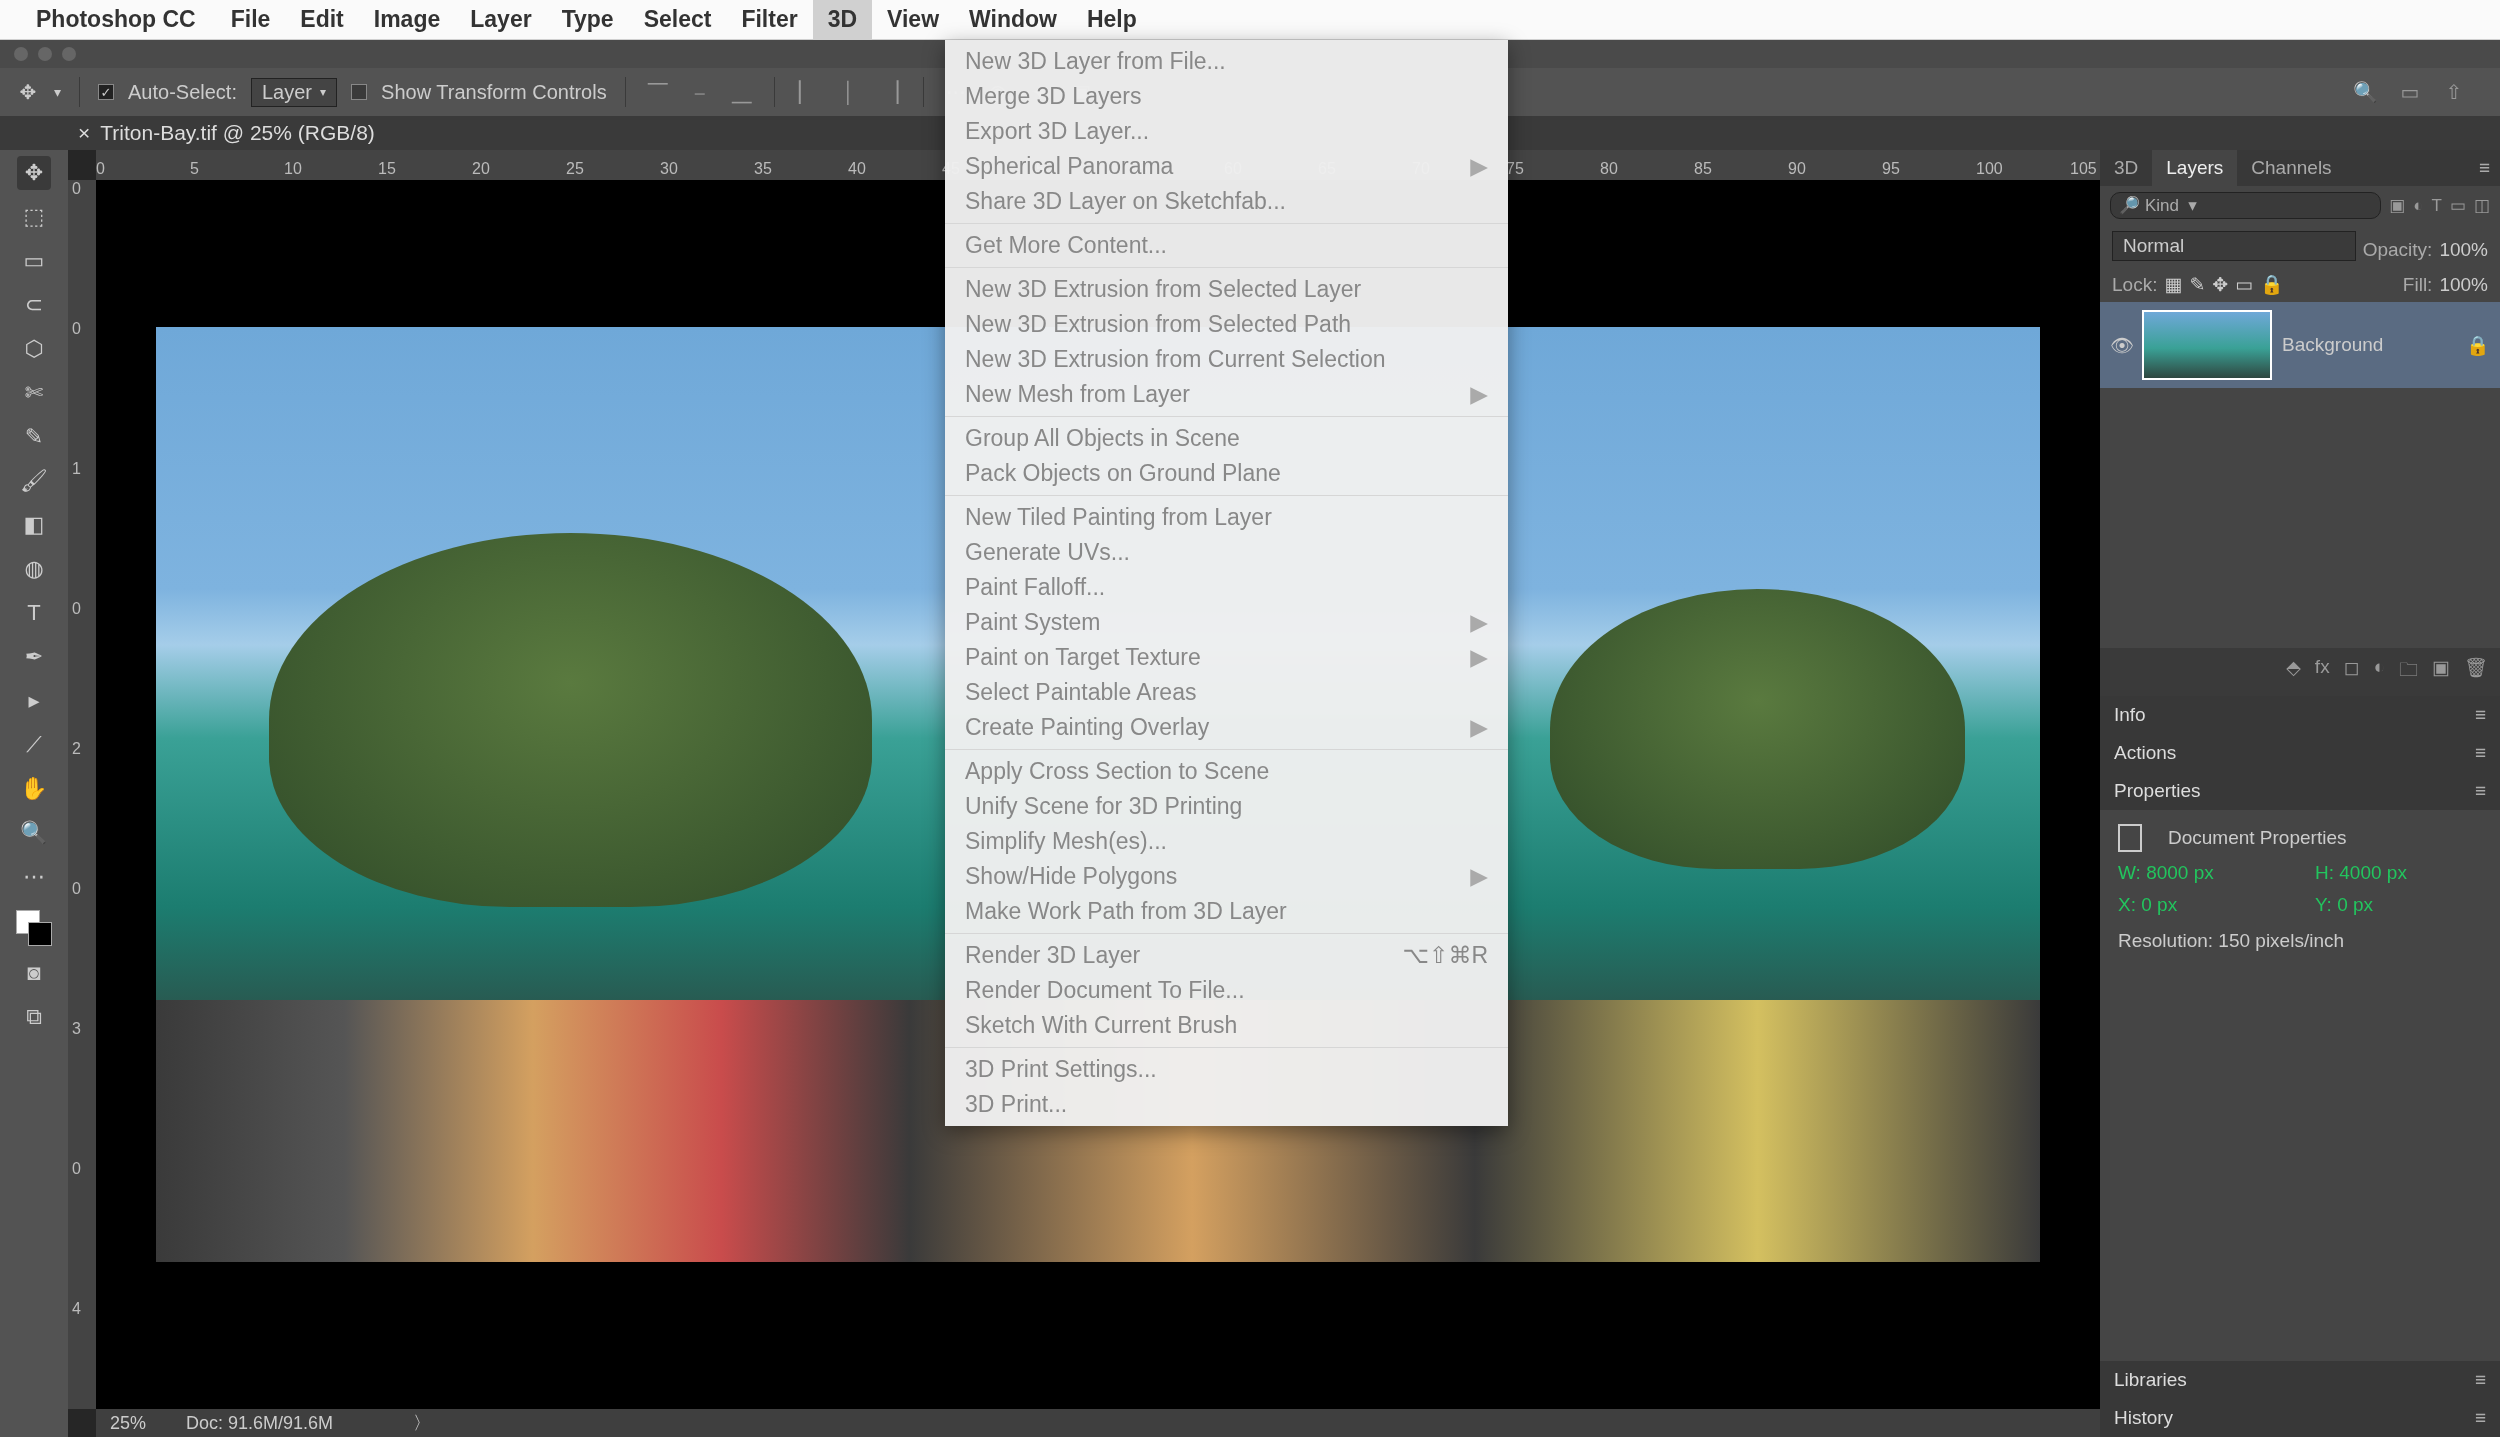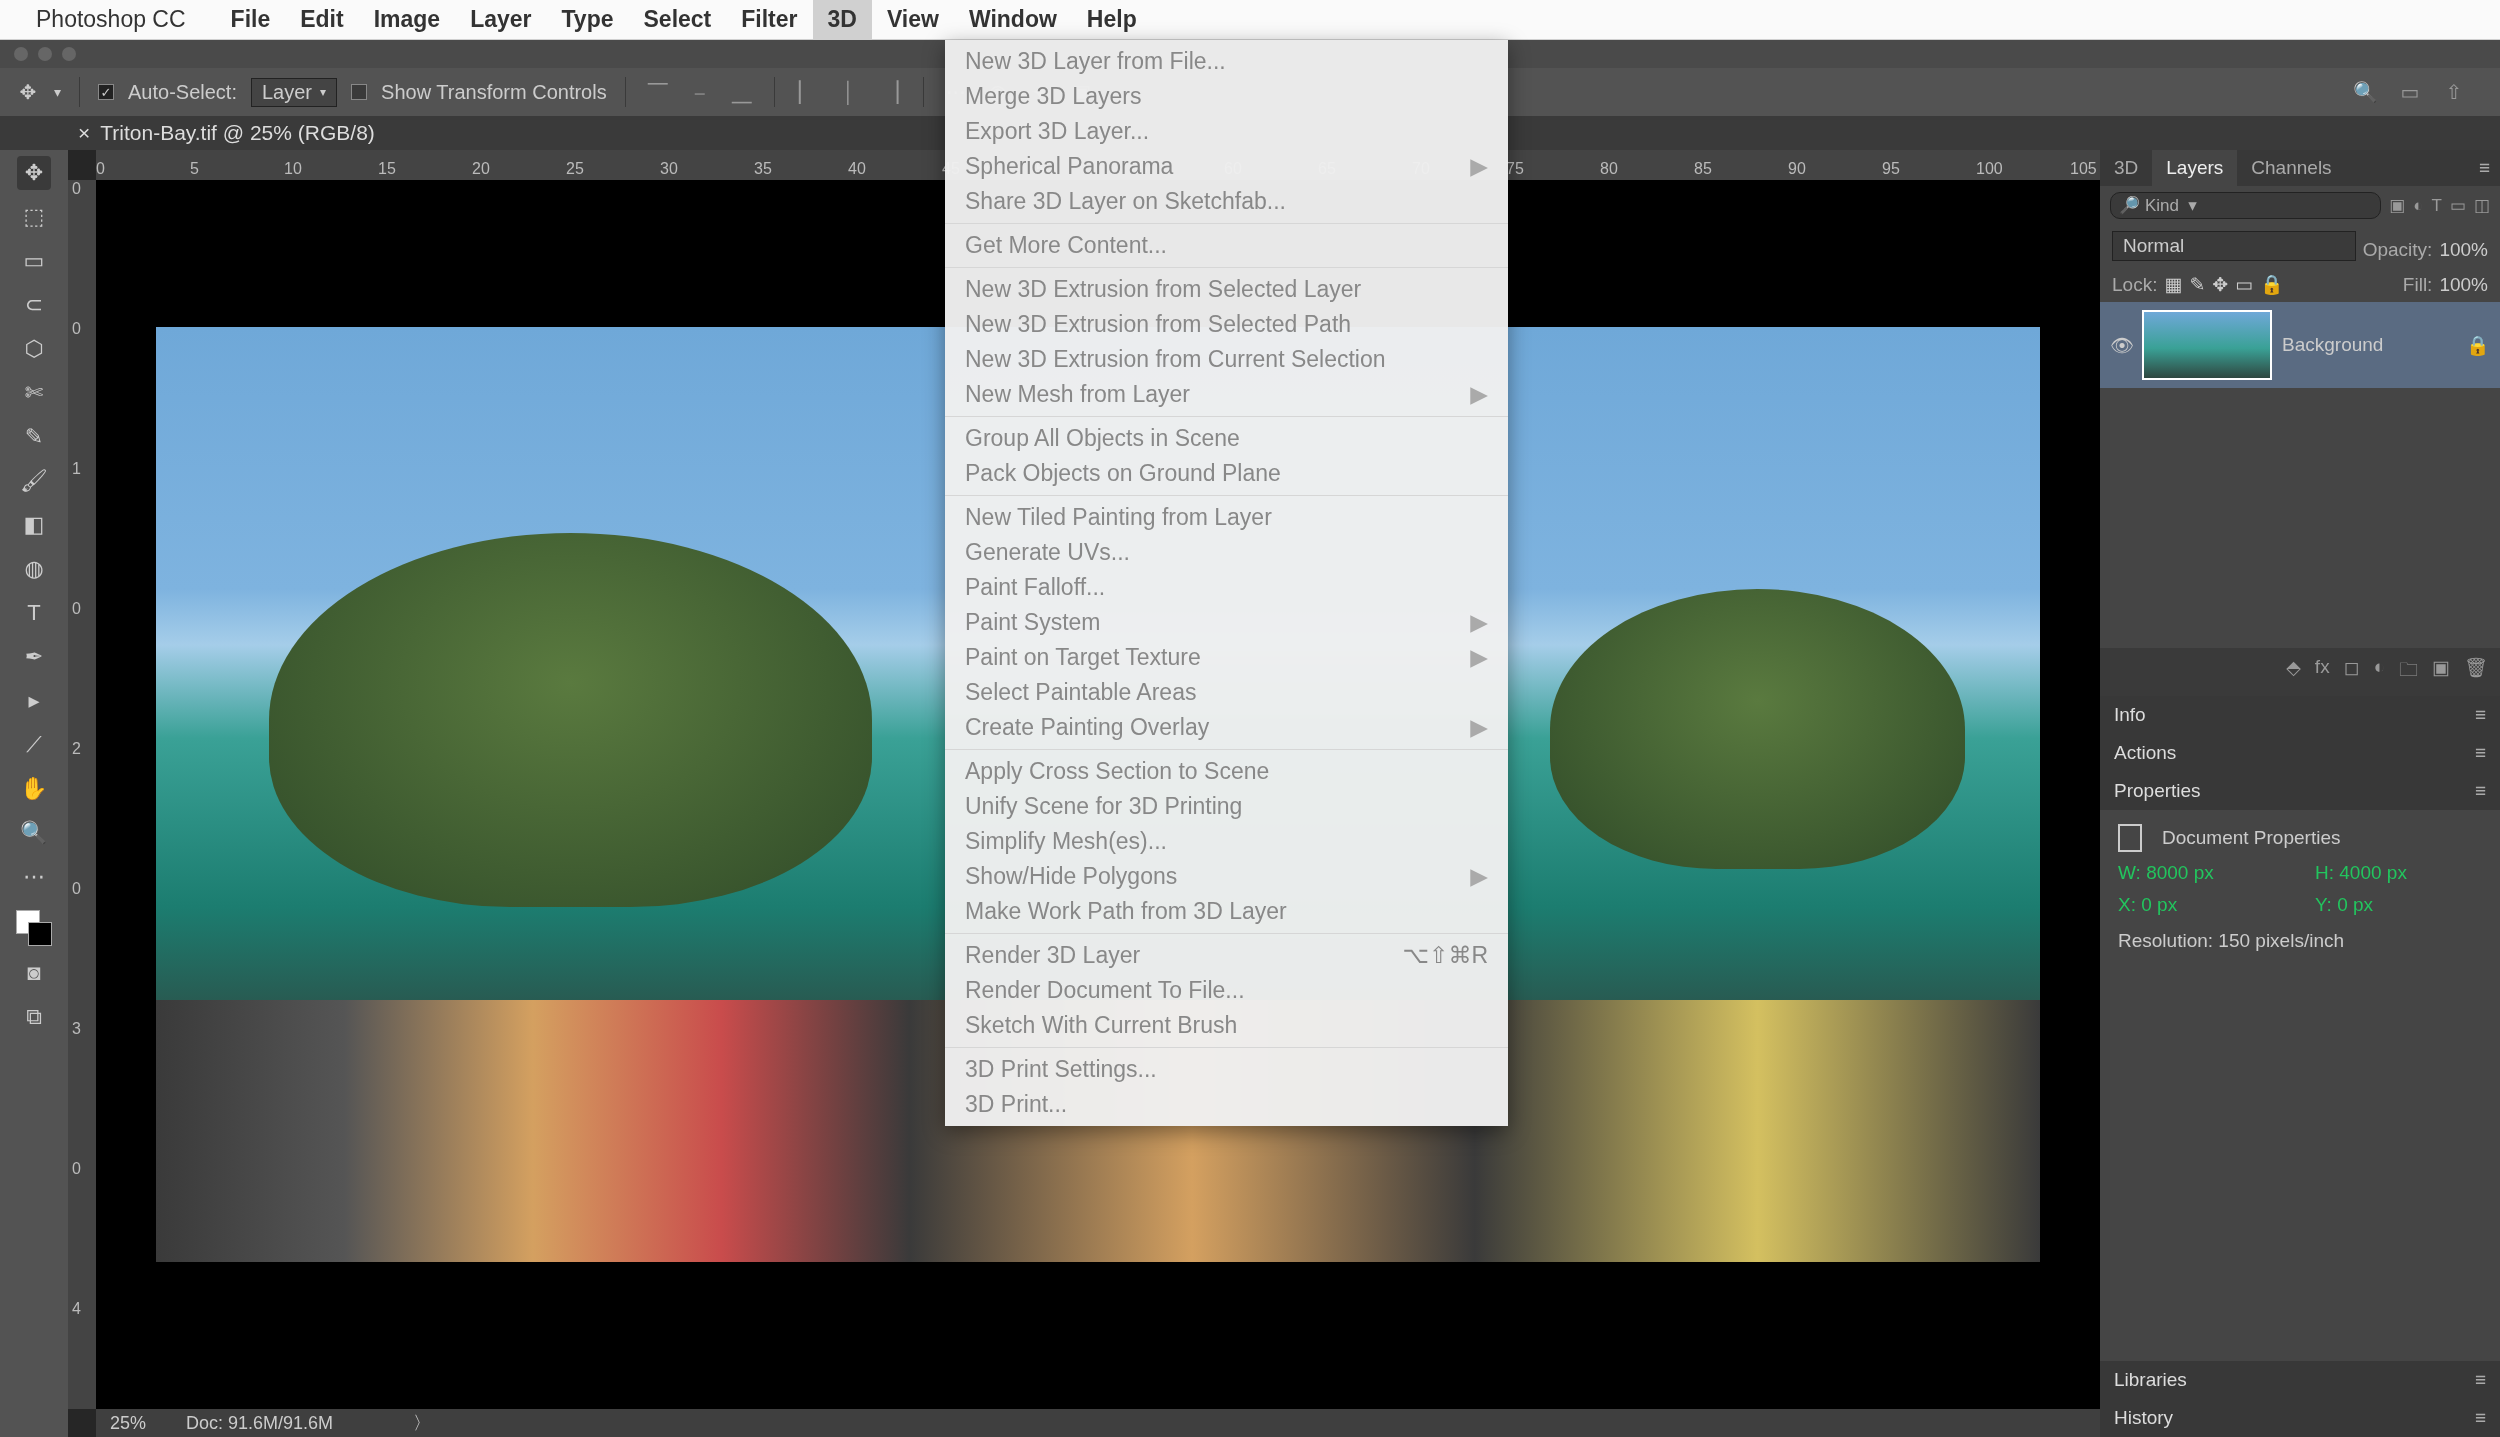--- a/index.html
+++ b/index.html
@@ -1,21 +1,21 @@
 <!DOCTYPE html>
 <html><head>
 <meta charset="utf-8">
 <style>
 * { margin:0; padding:0; box-sizing:border-box; font-family:-apple-system,BlinkMacSystemFont,"Segoe UI",sans-serif; }
 body { background:#323232; width:2500px; height:1437px; overflow:hidden; position:relative; }
 
 
 .menubar { background:#fafafa; height:40px; display:flex; align-items:center; padding:0 18px; font-size:23px; color:#333; border-bottom:1px solid #d0d0d0;}
 .menubar .apple { font-size:28px; margin-right:18px;}
-.menubar .appname { font-weight:400; margin-right:30px;}
+.menubar .appname { font-weight:700; margin-right:20px;}
 .menubar .mitem { padding:0 15px; height:40px; display:flex; align-items:center; cursor:default;font-weight:bold;}
 .menubar .mitem.active { background:#d0d0d0;}
 
 
 .winbar { height:28px; background:#4a4a4a; display:flex; align-items:center; padding:0 14px; gap:10px;}
 .dot { width:14px; height:14px; border-radius:50%; background:#666;}
 
 
 .optbar { height:48px; background:#535353; display:flex; align-items:center; padding:0 16px; gap:14px; color:#ccc; font-size:20px;}
 .optbar .movei { width:24px; height:24px; display:flex; align-items:center; justify-content:center;}
@@ -69,21 +69,21 @@
 .kindrow .search { flex:1; background:#3a3a3a; border:1px solid #222; border-radius:10px; padding:2px 8px; color:#aaa; font-size:17px;}
 .kindrow .ic { color:#999; font-size:17px;}
 .layer { display:flex; align-items:center; padding:8px 10px; gap:10px; background:#5a6b82;}
 .layer .eye { width:22px; text-align:center;}
 .layer .thumb { width:130px; height:70px; background:linear-gradient(180deg,#6fa8d8,#3aa196 55%,#2f4740); border:2px solid #fff;}
 .layer .lock { margin-left:auto;}
 .lactions { margin-top:auto; display:flex; justify-content:flex-end; gap:14px; padding:8px 12px; background:#3a3a3a; color:#999;}
 .section { background:#383838; padding:8px 14px; color:#ddd; display:flex; align-items:center;}
 .section .menu { margin-left:auto; color:#aaa;}
 .propbody { padding:14px 18px; flex:0 0 auto;}
-.propbody .dp { display:flex; align-items:center; gap:20px; margin-bottom:10px;}
+.propbody .dp { display:flex; align-items:center; gap:26px; margin-bottom:10px;}
 .propbody .dp .dicon { width:24px; height:28px; border:2px solid #ccc; background:#454545;}
 .propbody .grid2 { display:grid; grid-template-columns:1fr 1fr; gap:10px 30px; font-size:19px; color:#22c55e; margin-top:8px;}
 .propbody .resline { margin-top:14px;}
 .stub { flex:1;}
 </style>
 </head>
 <body>
 
 <div class="menubar">
   <span class="apple"></span>

